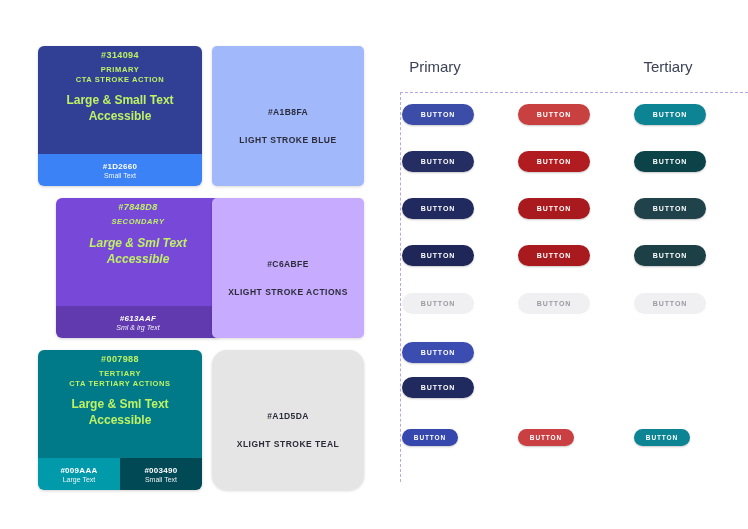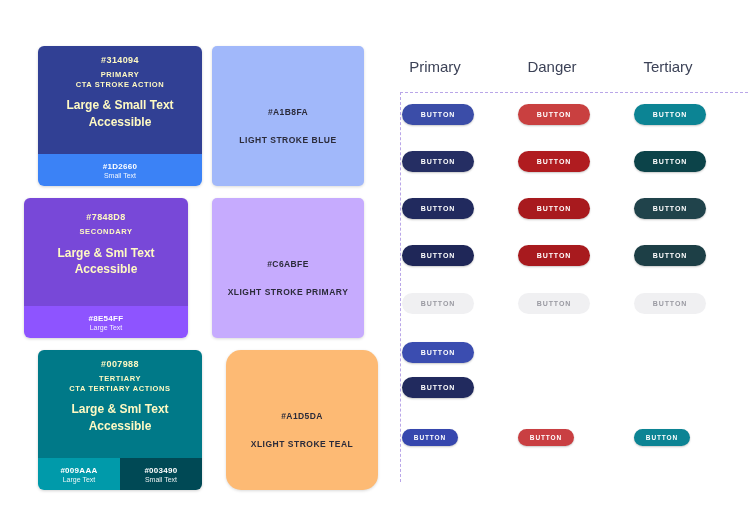--- a/index.html
+++ b/index.html
@@ -20,23 +20,23 @@
     position:absolute;
     width:164px;height:140px;
     border-radius:6px;
     overflow:hidden;
     box-shadow:0 1px 3px rgba(0,0,0,.18);
     display:flex;flex-direction:column;
   }
   .swatch-main{
     flex:1 1 auto;
     display:flex;flex-direction:column;
-    align-items:center;justify-content:center;
+    align-items:center;justify-content:flex-start;
     text-align:center;
-    color:#fef9c3;
+    color:#bef264;
     padding:4px 8px 19px 8px;
     box-sizing:border-box;
   }
   .sw-hex{
     font-size:9px;font-weight:bold;letter-spacing:.4px;
     margin-bottom:5px;
   }
   .sw-role{
     font-size:7.5px;font-weight:bold;letter-spacing:.6px;
     margin-bottom:1px;
@@ -124,32 +124,32 @@
       <div class="sw-acc">Accessible</div>
     </div>
     <div class="swatch-feet">
       <div class="foot" style="background-color: #3b82f6;">
         <div class="foot-hex">#1D2660</div>
         <div class="foot-label">Small Text</div>
       </div>
     </div>
   </div>
 
-  <div class="swatch-card" style="left:24px;top:198px;">
+  <div class="swatch-card" style="left:56px;top:198px;font-style:italic;">
     <div class="swatch-main" style="background-color: rgb(120, 72, 216);">
       <div class="sw-hex">#7848D8</div>
       <div class="sw-role">SECONDARY</div>
       <div class="sw-usage"></div>
       <div class="sw-acc">Large &amp; Sml Text</div>
       <div class="sw-acc">Accessible</div>
     </div>
     <div class="swatch-feet">
-      <div class="foot" style="background-color: rgb(142, 84, 255);">
-        <div class="foot-hex">#8E54FF</div>
-        <div class="foot-label">Large Text</div>
+      <div class="foot" style="background-color: rgb(97, 58, 175);">
+        <div class="foot-hex">#613AAF</div>
+        <div class="foot-label">Sml &amp; lrg Text</div>
       </div>
     </div>
   </div>
 
   <div class="swatch-card" style="left:38px;top:350px;">
     <div class="swatch-main" style="background-color: rgb(0, 121, 136);">
       <div class="sw-hex">#007988</div>
       <div class="sw-role">TERTIARY</div>
       <div class="sw-usage">CTA TERTIARY ACTIONS</div>
       <div class="sw-acc">Large &amp; Sml Text</div>
@@ -167,34 +167,33 @@
     </div>
   </div>
 
   <div class="flat-card" style="left: 212px; top: 46px; background-color: rgb(161, 184, 250);">
     <div class="flat-hex">#A1B8FA</div>
     <div class="flat-name">LIGHT STROKE BLUE</div>
   </div>
 
   <div class="flat-card" style="left: 212px; top: 198px; background-color: rgb(198, 171, 254);">
     <div class="flat-hex">#C6ABFE</div>
-    <div class="flat-name">XLIGHT STROKE PRIMARY</div>
-  </div>
-
-  <div class="flat-card" style="left: 226px; top: 350px; background-color: #fdba74; border-radius: 15px;">
+    <div class="flat-name">XLIGHT STROKE ACTIONS</div>
+  </div>
+
+  <div class="flat-card" style="left: 212px; top: 350px; background-color: #e5e5e5; border-radius: 15px;">
     <div class="flat-hex">#A1D5DA</div>
     <div class="flat-name">XLIGHT STROKE TEAL</div>
   </div>
 
 </div>
 
 <div id="buttons">
 
   <div class="col-head" style="left:-7px;">Primary</div>
-  <div class="col-head" style="left:110px;">Danger</div>
   <div class="col-head" style="left:226px;">Tertiary</div>
 
   <div id="dash-area" style="border-top-color: rgb(185, 166, 232); border-left-color: rgb(185, 166, 232);"></div>
 
   <div id="btn-grid">
       <button class="btn sz-lg" style="left: 20px; top: 104px; background-color: rgb(59, 77, 168); color: rgb(255, 255, 255);">BUTTON</button>
       <button class="btn sz-lg" style="left: 136px; top: 104px; background-color: rgb(201, 64, 64); color: rgb(255, 255, 255);">BUTTON</button>
       <button class="btn sz-lg" style="left: 252px; top: 104px; background-color: rgb(12, 132, 148); color: rgb(255, 255, 255);">BUTTON</button>
       <button class="btn sz-lg" style="left: 20px; top: 151px; background-color: rgb(37, 46, 99); color: rgb(255, 255, 255);">BUTTON</button>
       <button class="btn sz-lg" style="left: 136px; top: 151px; background-color: rgb(176, 28, 32); color: rgb(255, 255, 255);">BUTTON</button>

